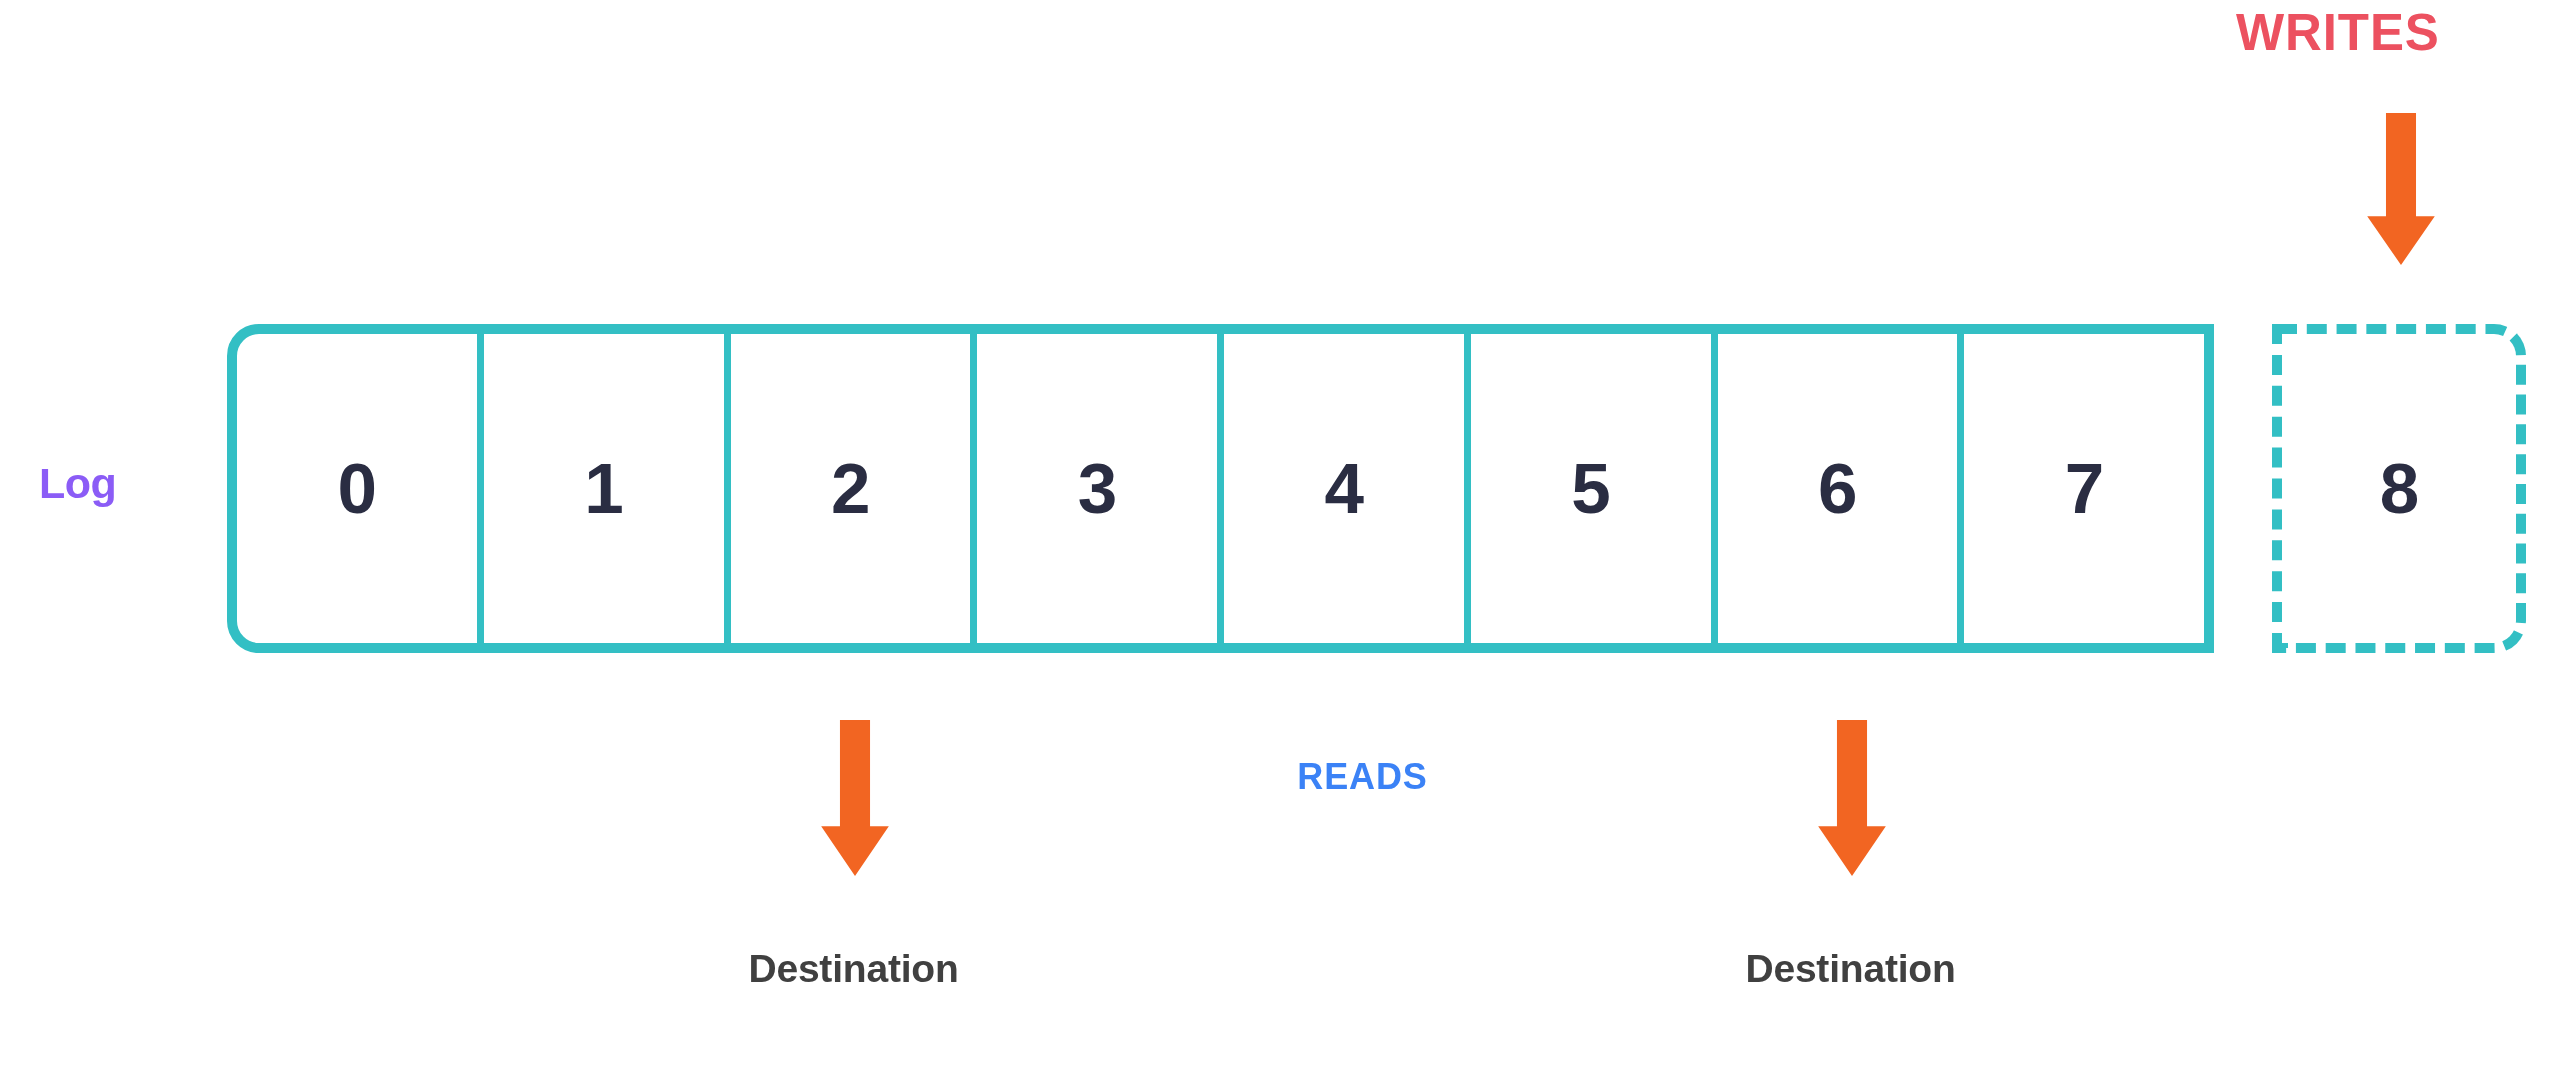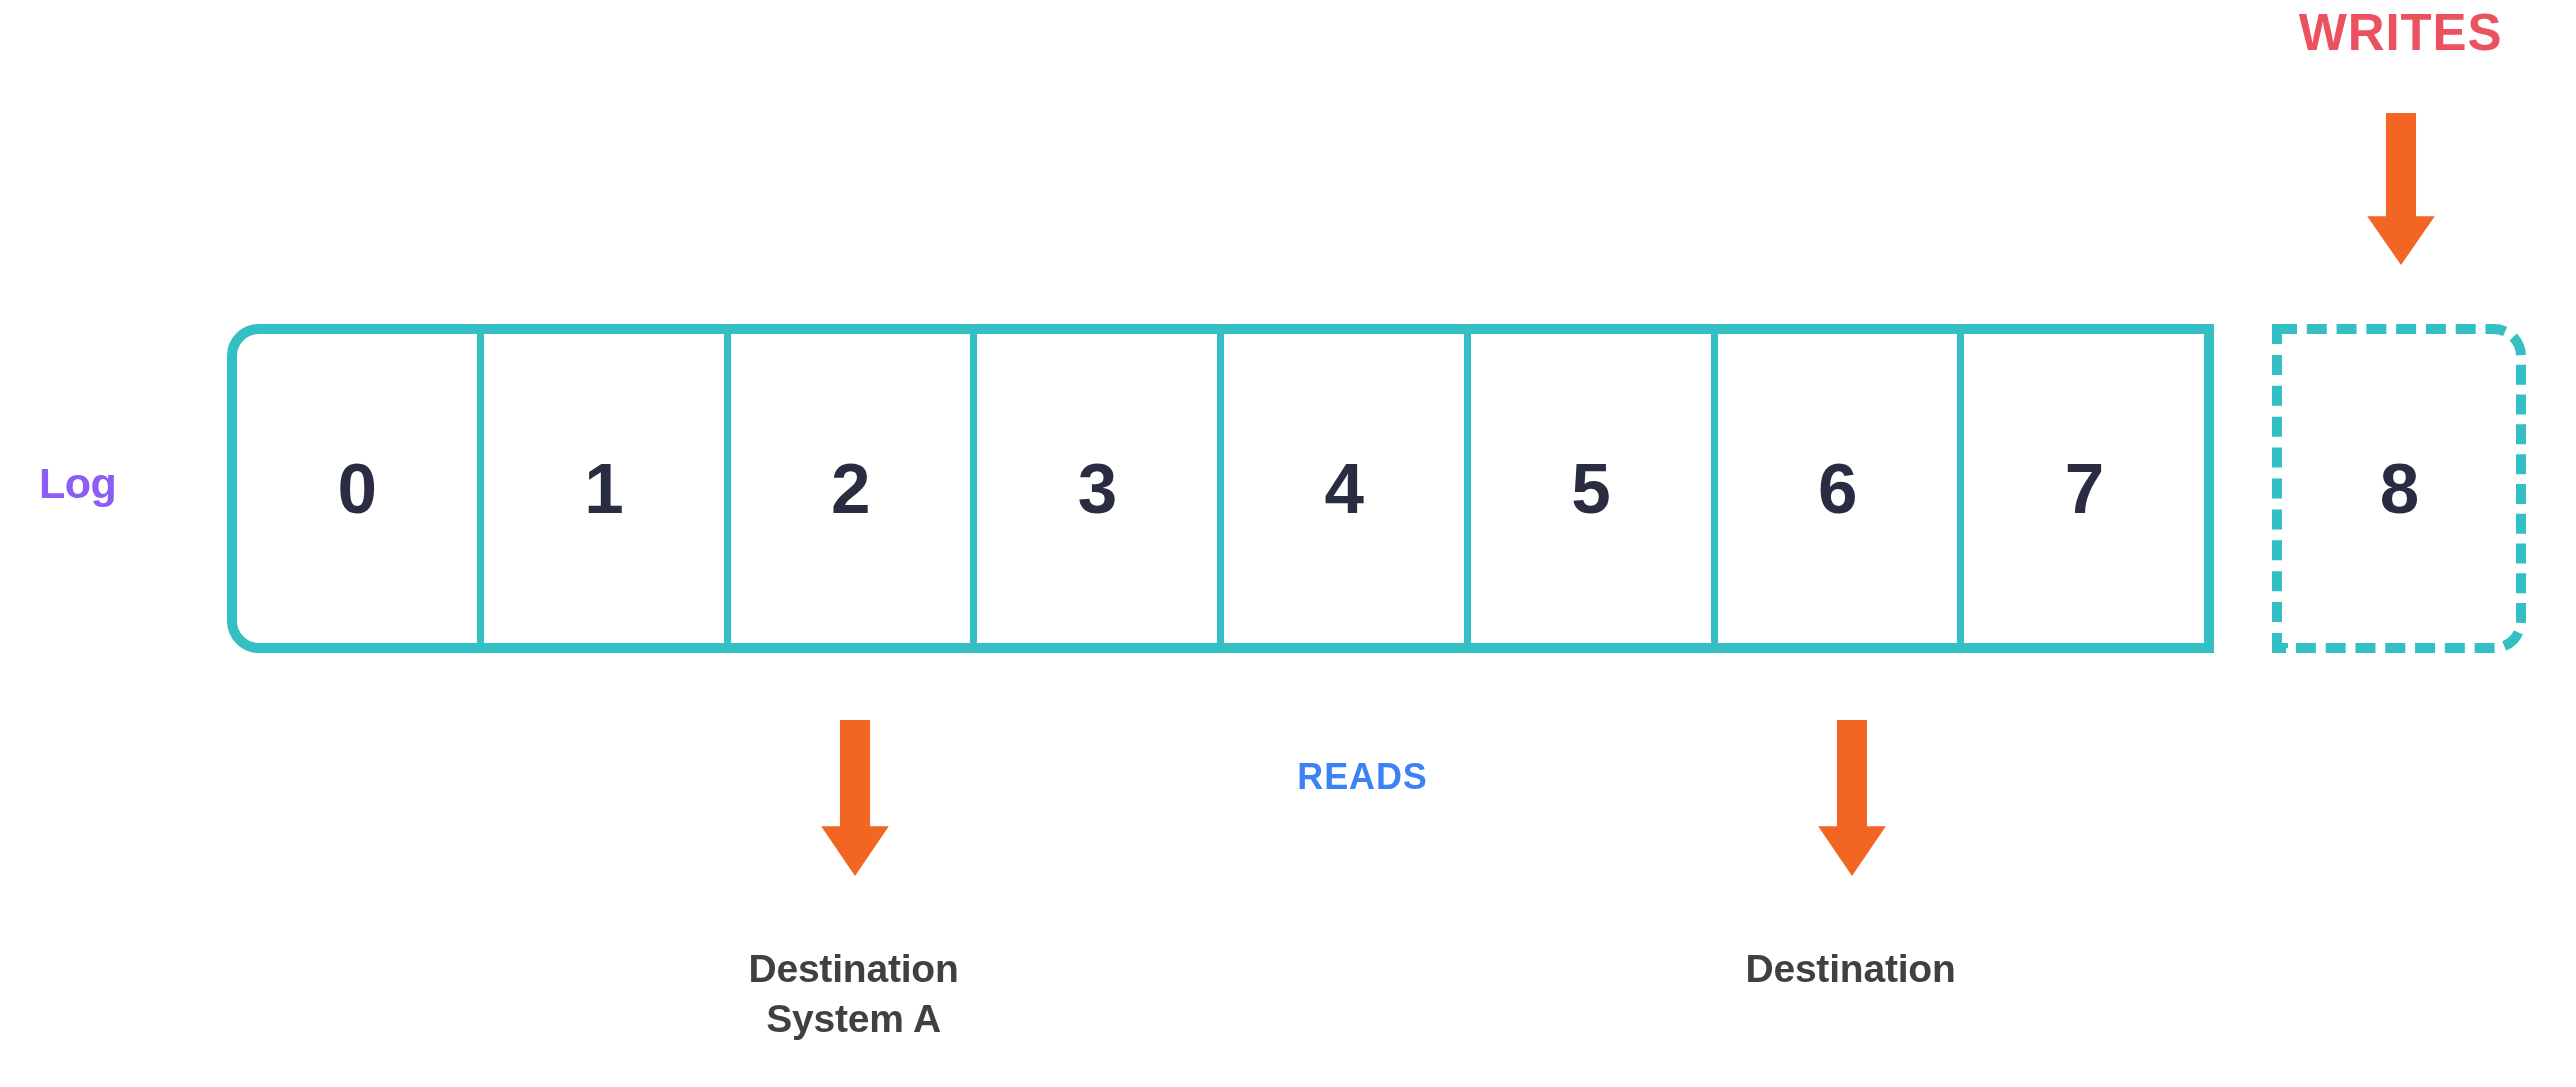--- a/index.html
+++ b/index.html
@@ -92,21 +92,20 @@
     position: absolute;
   }
   .arrow svg { display: block; }
 
   
   .writes-label {
     position: absolute;
     left: 2236px;
     top: 4.7px;
     width: 329px;
-    text-align: center;
     font-size: 51px;
     font-weight: 700;
     color: #ec5160;
     letter-spacing: 0.9px;
     line-height: 1.1;
   }
   .reads-label {
     position: absolute;
     left: 1109px;
     top: 757px;
@@ -187,21 +186,20 @@
   <div class="arrow" style="left:1818px; top:720px;">
     <svg width="68" height="156" viewBox="0 0 72 166" aria-hidden="true">
       <path d="M20 0 H52 V113 H72 L36 166 L0 113 H20 Z" fill="#f26522"></path>
     </svg>
   </div>
 
   <div class="reads-label">READS</div>
 
   <div class="dest-label dest-a">
     <span class="ln">Destination</span>
-    <span class="ln">System A</span>
   </div>
 
   <div class="dest-label dest-b">
     <span class="ln">Destination</span>
   </div>
 
 </div>
 
 
 </body></html>

